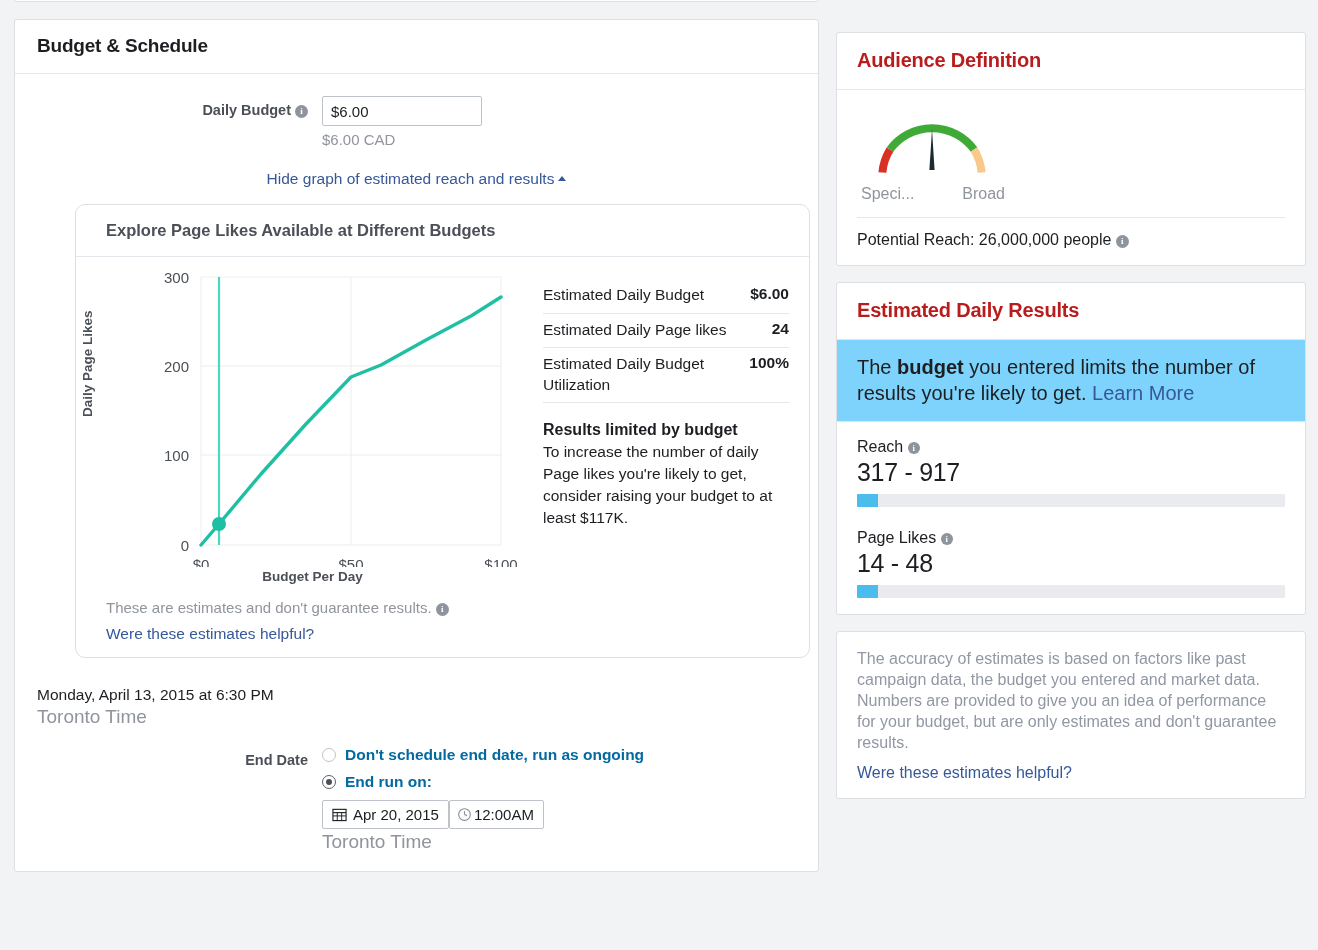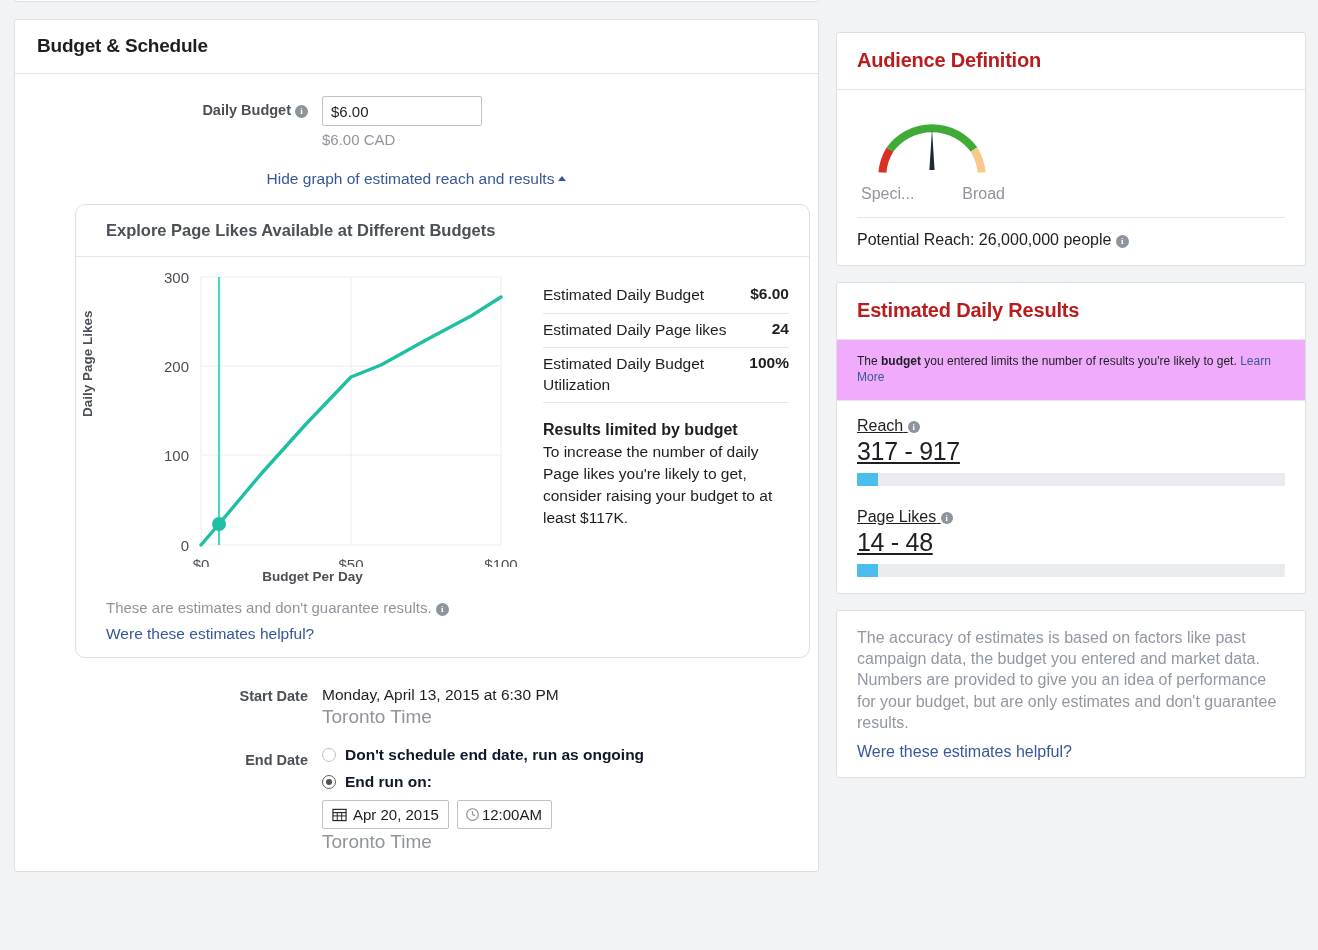--- a/index.html
+++ b/index.html
@@ -109,23 +109,23 @@
   .radio {
     width: 14px; height: 14px; border-radius: 50%;
     border: 1px solid #bec3c9; background: #fff; flex: none;
     position: relative;
   }
   .radio.checked { border-color: #5b5f63; }
   .radio.checked::after {
     content: ""; position: absolute; left: 3px; top: 3px;
     width: 6px; height: 6px; border-radius: 50%; background: #4b4f56;
   }
-  .radio-label { font-size: 15.5px; font-weight: bold; color: #0f172a; }
-
-  .date-inputs { display: flex; gap: 8px; margin-top: 3px; align-items: flex-end; }
+  .radio-label { font-size: 15.5px; font-weight: bold; color: #0369a1; }
+
+  .date-inputs { display: flex; margin-top: 3px; align-items: flex-end; }
   .date-box {
     display: flex; align-items: center; gap: 6px;
     border: 1px solid #bec3c9; border-radius: 2px; background: #fff;
     padding: 5px 9px; font-size: 15px; color: #1c1e21;
   }
   .date-box.time { padding-left: 7px; gap: 2px; }
 
   
   .right-col { position: absolute; left: 836px; top: 32px; width: 470px; }
   .panel {
@@ -145,26 +145,26 @@
     font-size: 16px; color: #90949c; margin-top: -2px; padding: 0 2px 0 4px;
   }
   .audience-msg {
     flex: 1; text-align: right; font-size: 16.5px; color: #1c1e21;
     line-height: 1.3; padding-top: 6px;
   }
   .reach-divider { border-top: 1px solid #e4e6eb; margin: 14px 0 0 0; }
   .potential-reach { font-size: 16px; color: #1c1e21; padding-top: 13px; }
 
   .budget-notice {
-    background: #f0abfc; border-bottom: 1px solid #e4e6eb;
-    padding: 14px 20px 15px 20px; font-size: 12px; line-height: 1.3; color: #1c1e21;
+    background: #7dd3fc; border-bottom: 1px solid #e4e6eb;
+    padding: 14px 20px 15px 20px; font-size: 20px; line-height: 1.3; color: #1c1e21;
   }
   .budget-notice b { font-weight: bold; }
 
-  .metric { padding: 0; text-decoration: underline; }
+  .metric { padding: 0; }
   .metric + .metric { margin-top: 22px; }
   .metric-label { font-size: 16px; color: #1c1e21; }
   .metric-value { font-size: 25px; color: #1c1e21; margin-top: 2px; letter-spacing: -0.3px; }
   .bar-track {
     height: 13px; background: #e9ebee; margin-top: 7px; border-radius: 1px;
     overflow: hidden;
   }
   .bar-fill { height: 100%; background: #4bbdec; }
 
   .accuracy-text {
@@ -272,21 +272,20 @@
 
         <div class="graph-footer">
           <div class="estimates-note"><span>These are estimates and don't guarantee results.</span> <span class="info">i</span></div>
           <a class="link helpful-link">Were these estimates helpful?</a>
         </div>
       </div>
 
       <div class="schedule">
 
         <div class="form-row">
-          <div class="form-label">Start Date</div>
           <div class="form-control">
             <div class="static-val">Monday, April 13, 2015 at 6:30 PM</div>
             <div class="tz-note">Toronto Time</div>
           </div>
         </div>
 
         <div class="form-row">
           <div class="form-label">End Date</div>
           <div class="form-control">
 

